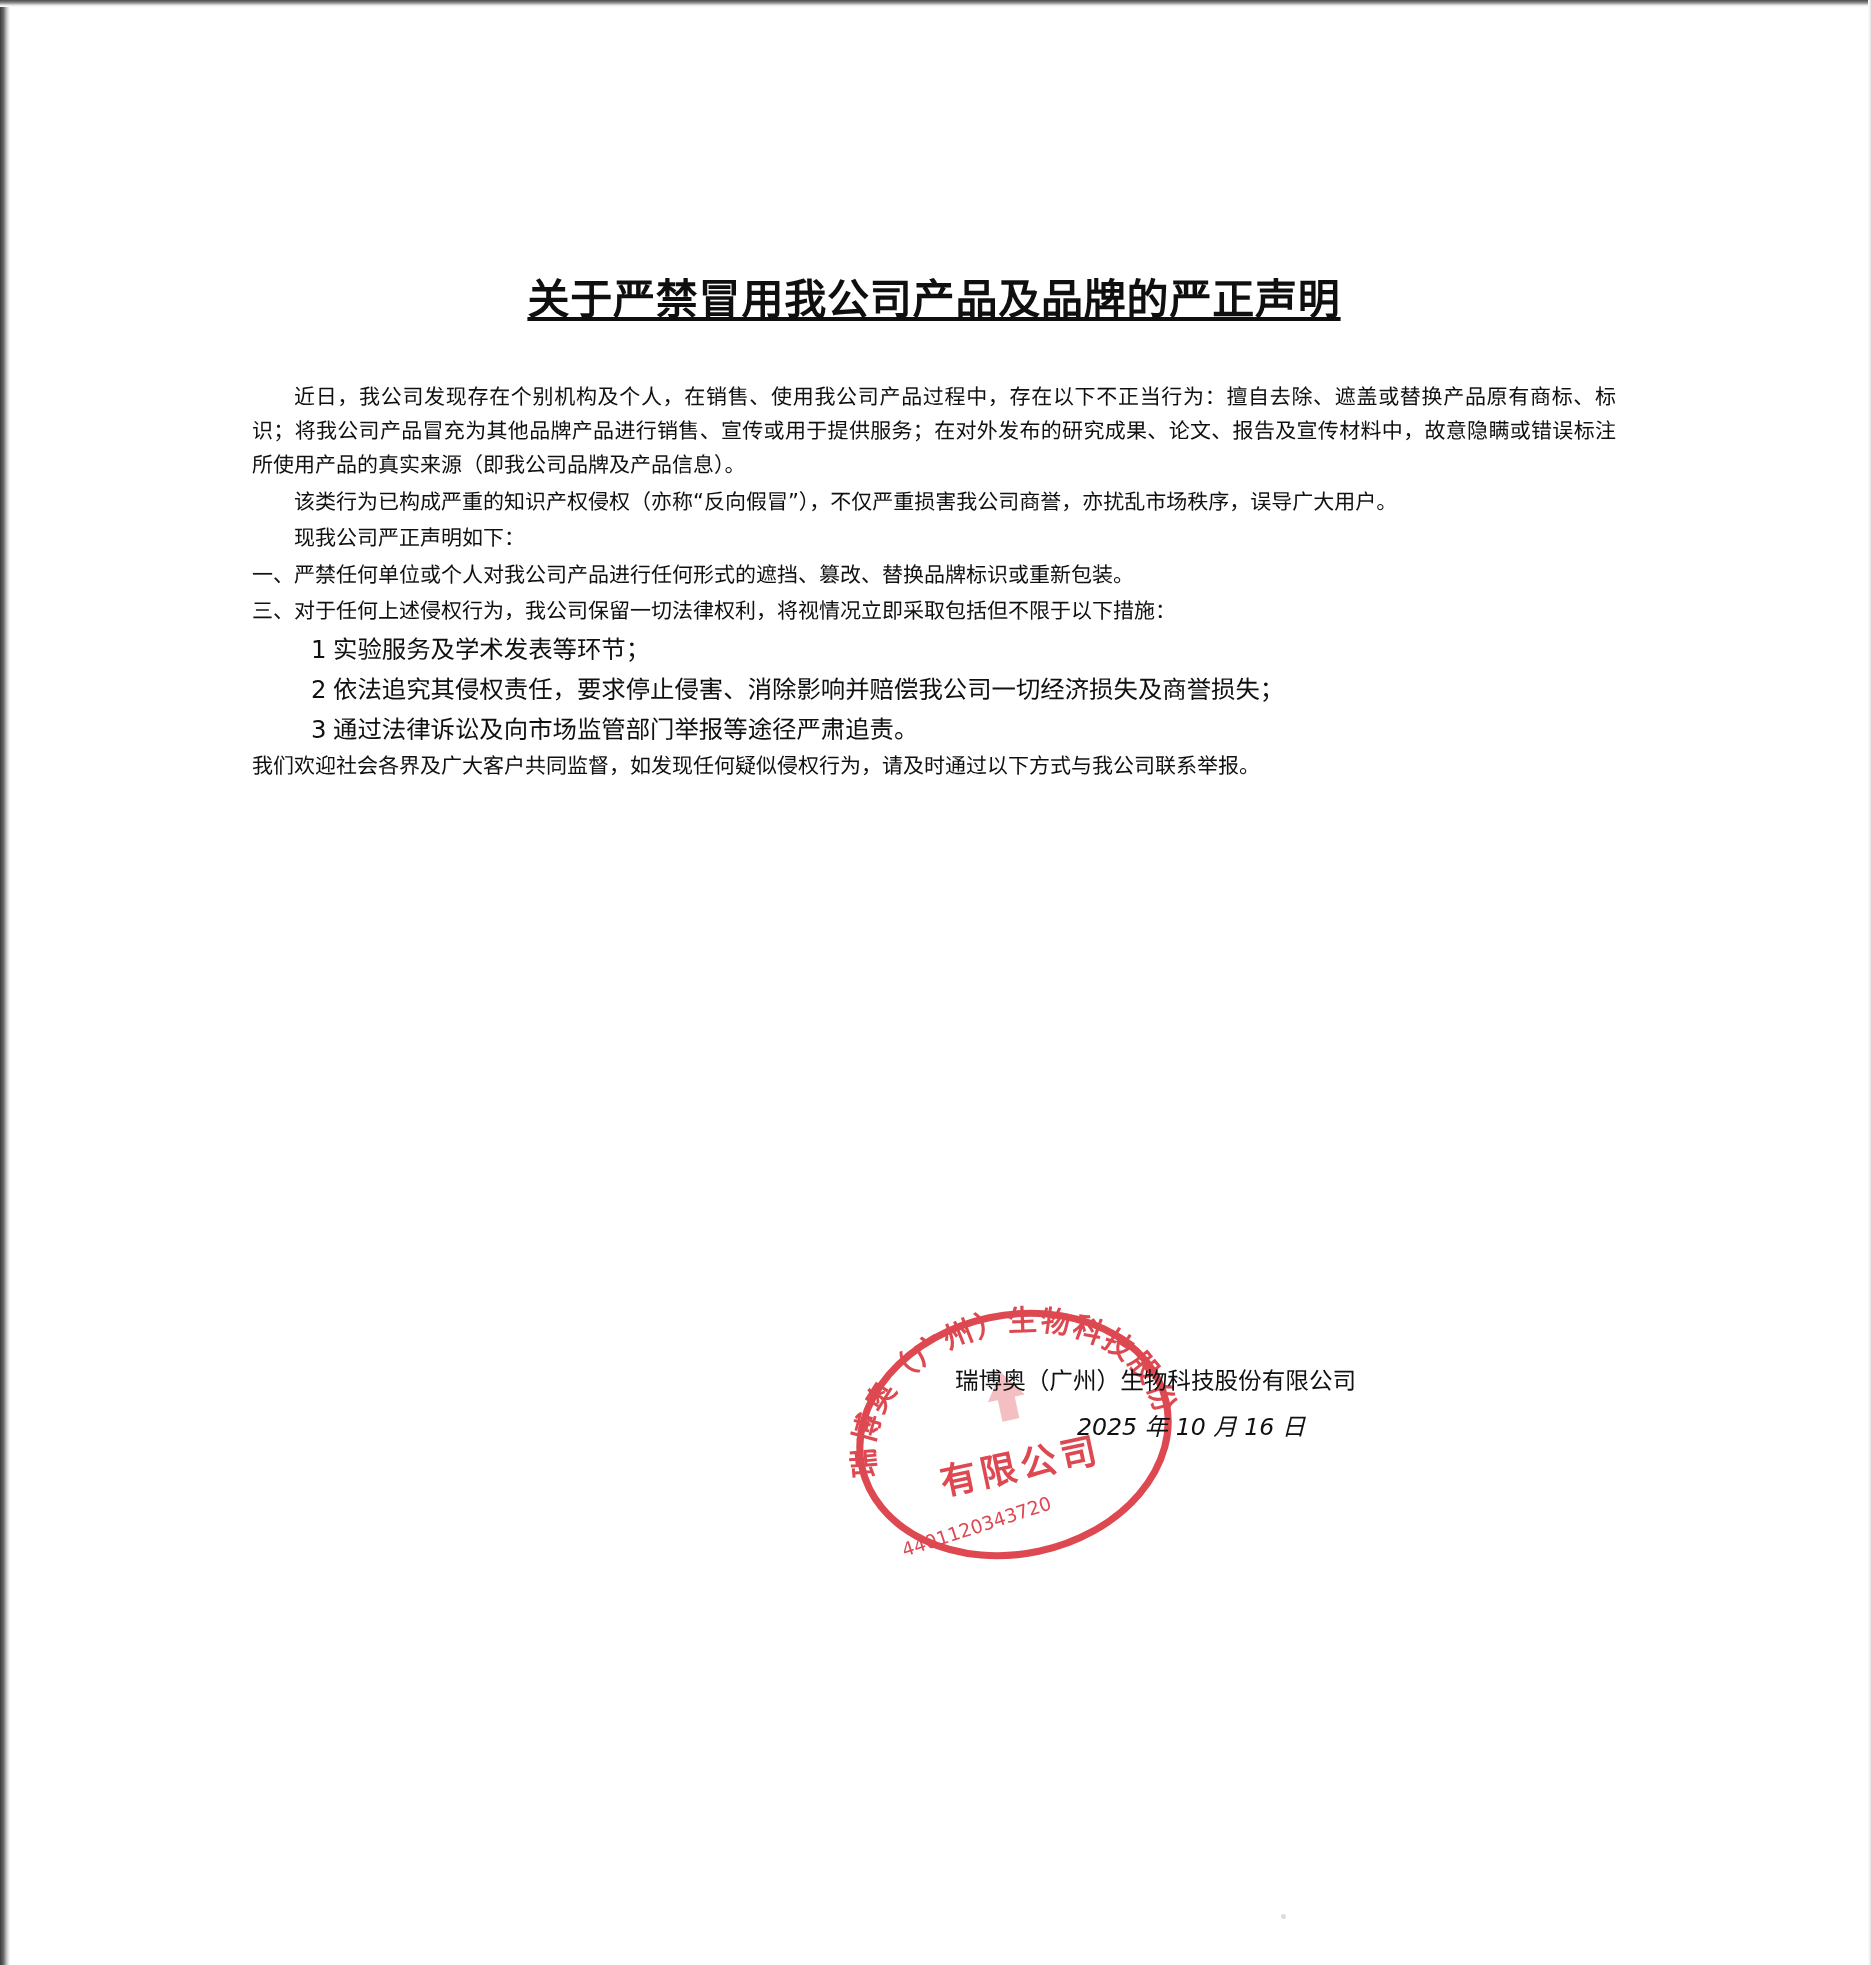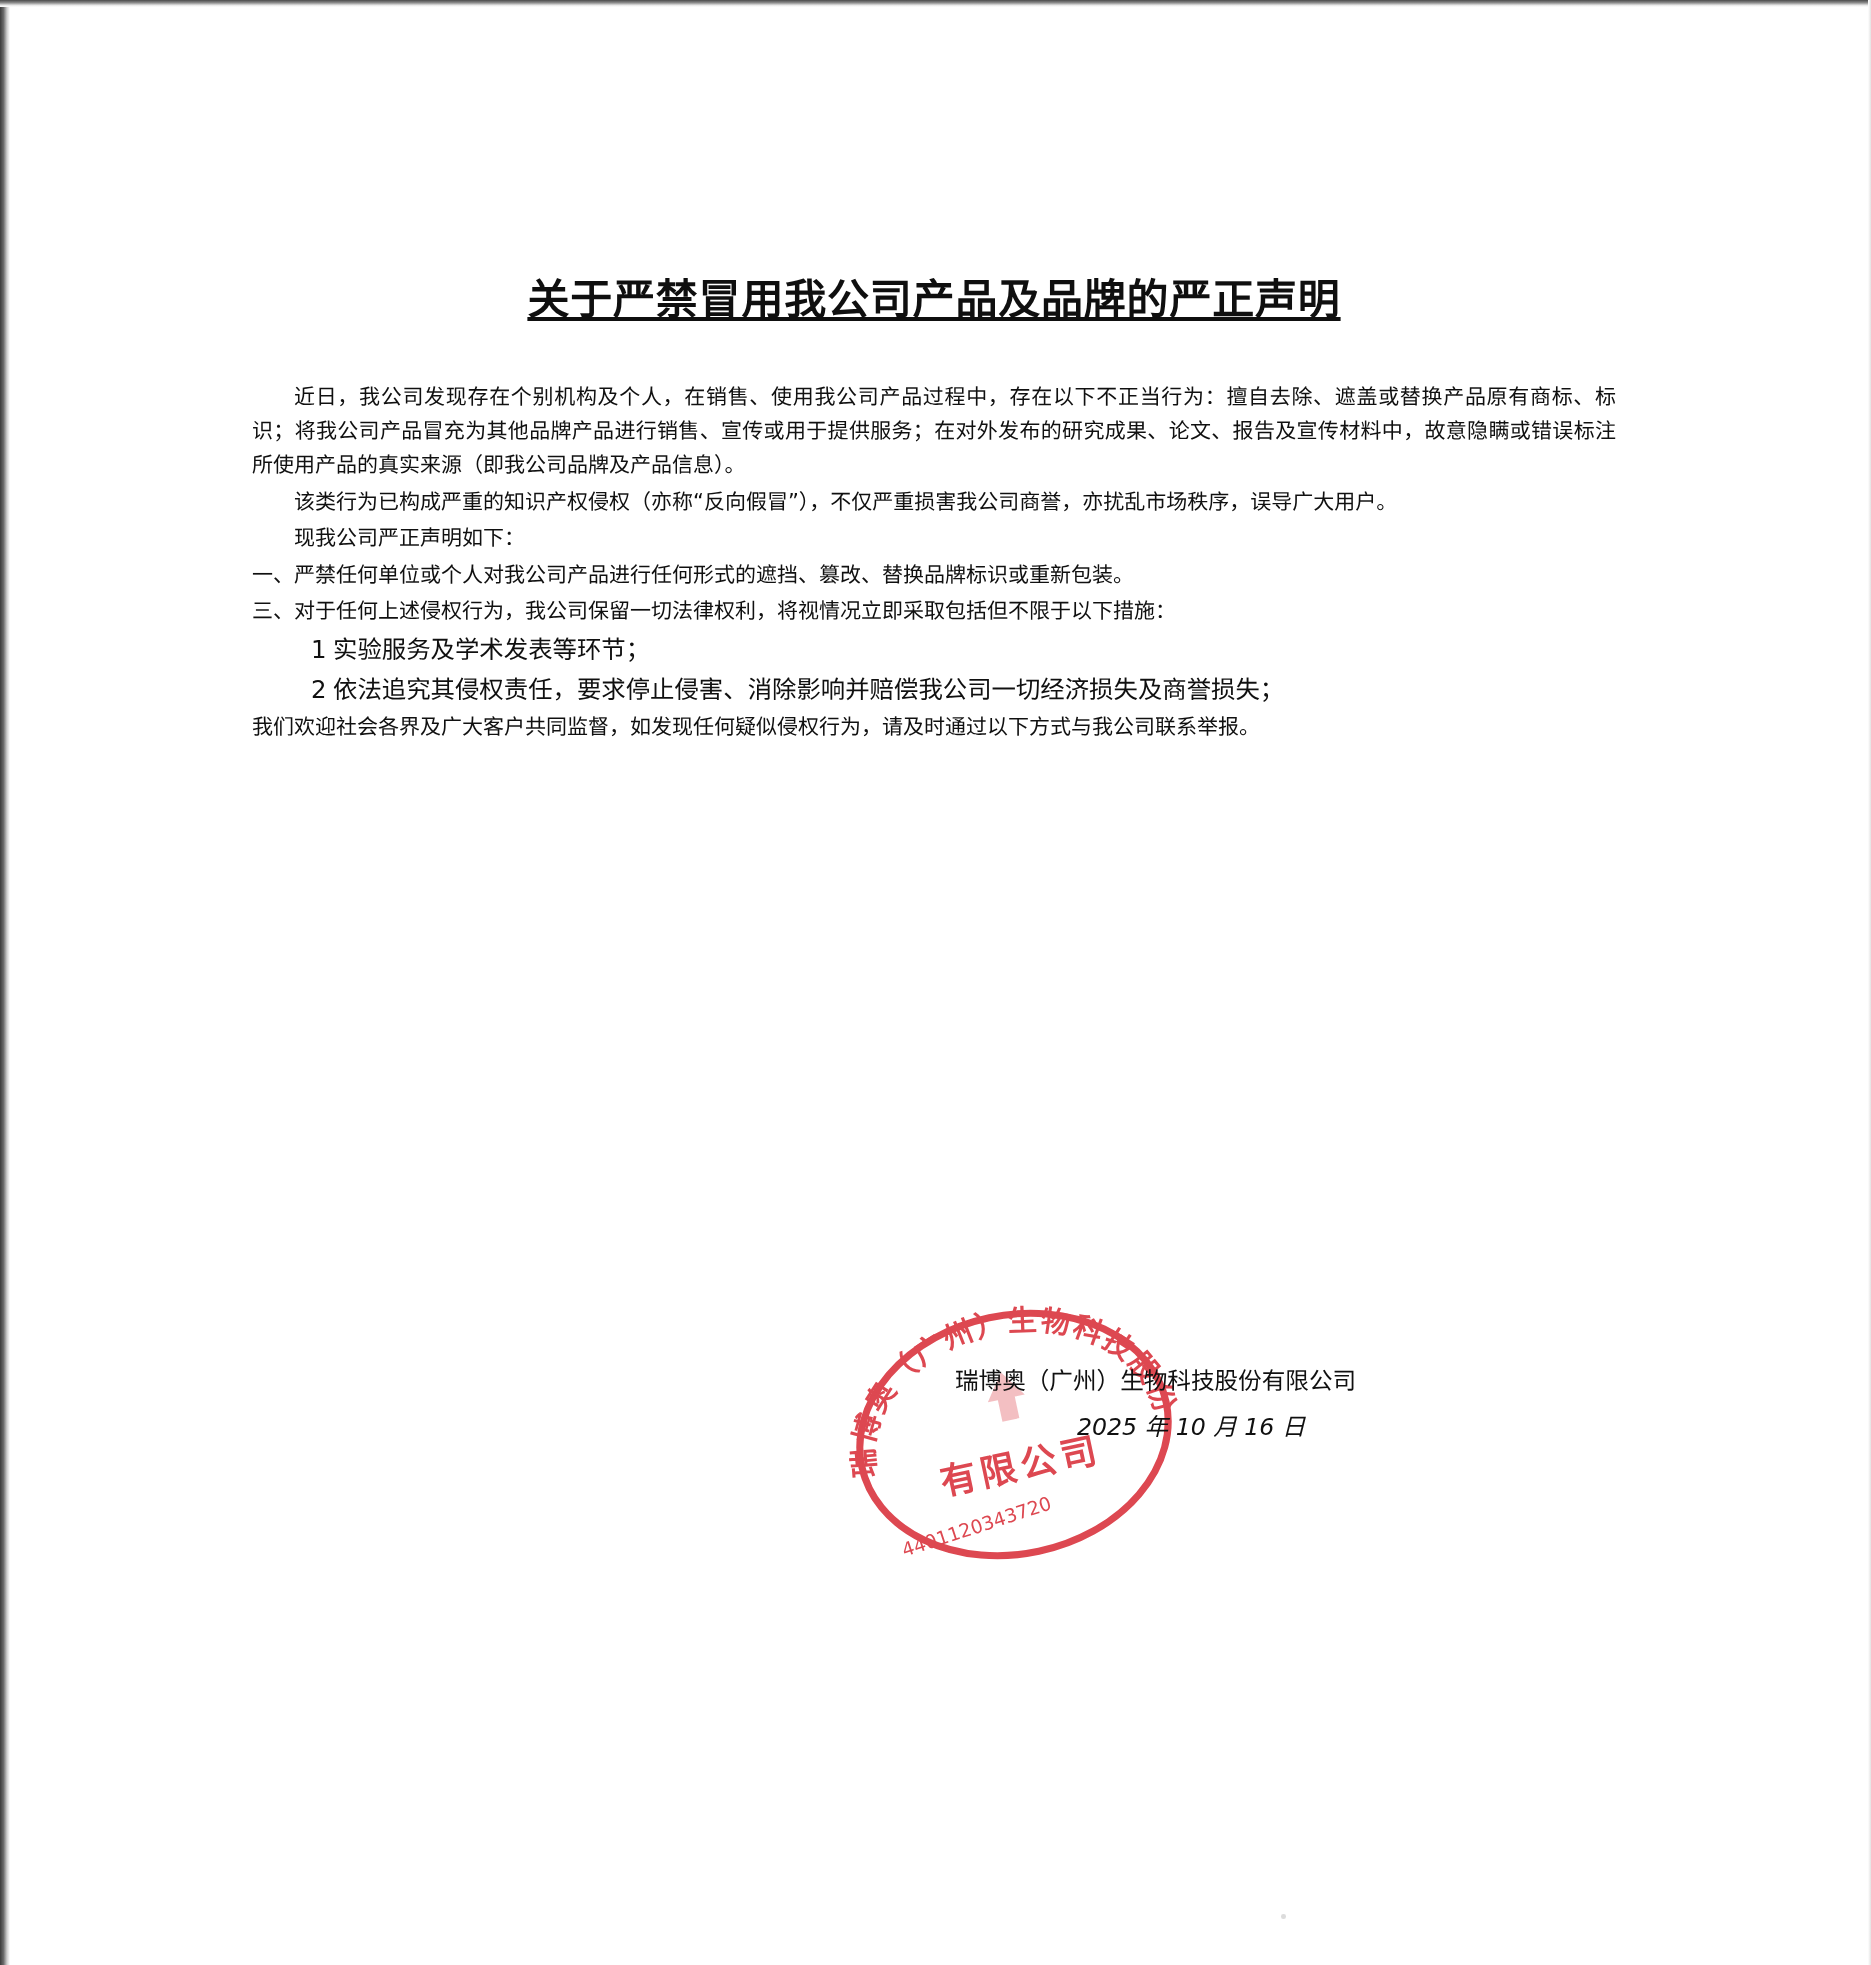--- a/index.html
+++ b/index.html
@@ -142,20 +142,23 @@
 
     <p class="para">一、严禁任何单位或个人对我公司产品进行任何形式的遮挡、篡改、替换品牌标识或重新包装。</p>
     <p class="para">三、对于任何上述侵权行为，我公司保留一切法律权利，将视情况立即采取包括但不限于以下措施：</p>
 
     <p class="list-item">
       <span class="num">1</span><span>实验服务及学术发表等环节；</span>
     </p>
     <p class="list-item">
       <span class="num">2</span><span>依法追究其侵权责任，要求停止侵害、消除影响并赔偿我公司一切经济损失及商誉损失；</span>
     </p>
+    <p class="list-item">
+      <span class="num">3</span><span>通过法律诉讼及向市场监管部门举报等途径严肃追责。</span>
+    </p>
 
     <p class="para">我们欢迎社会各界及广大客户共同监督，如发现任何疑似侵权行为，请及时通过以下方式与我公司联系举报。</p>
 
   </div>
 
   <div class="stamp">
     <svg viewBox="0 0 460 350" xmlns="http://www.w3.org/2000/svg">
       <defs>
         <path id="arcTop" d="M 48,185 A 182,140 0 0 1 412,185"></path>
         <path id="arcBottom" d="M 92,212 A 140,108 0 0 0 368,212"></path>

